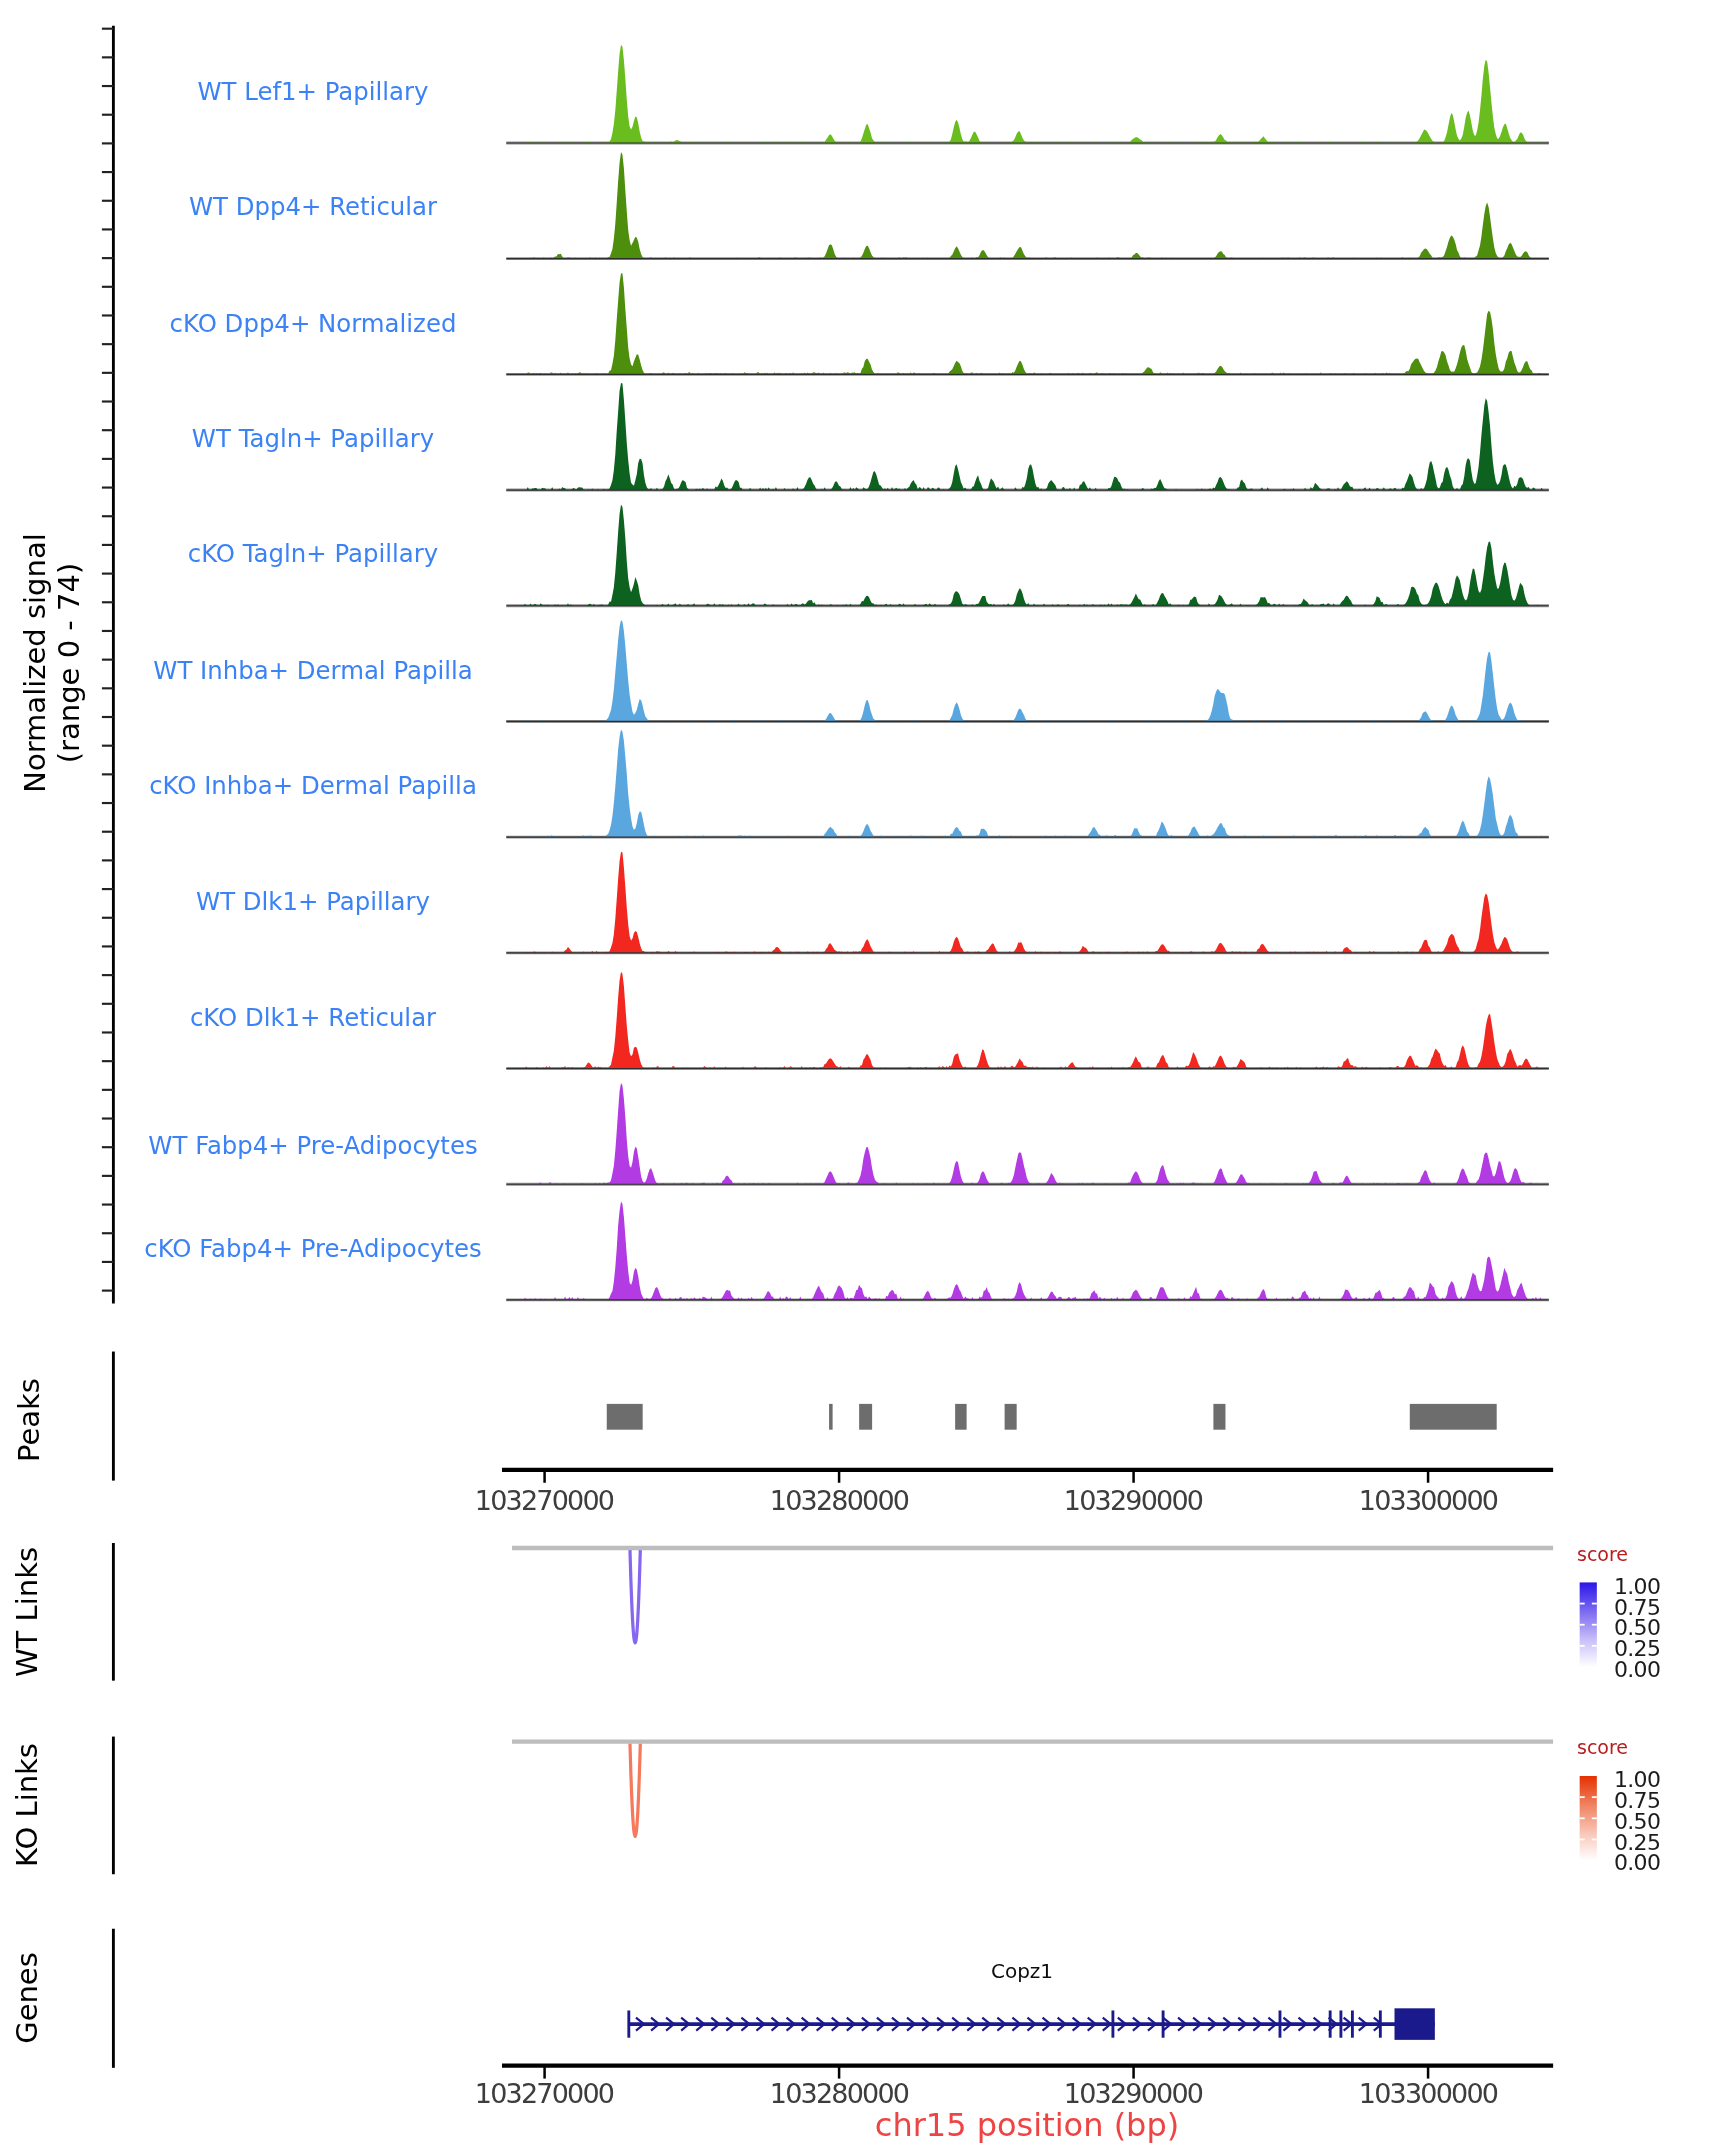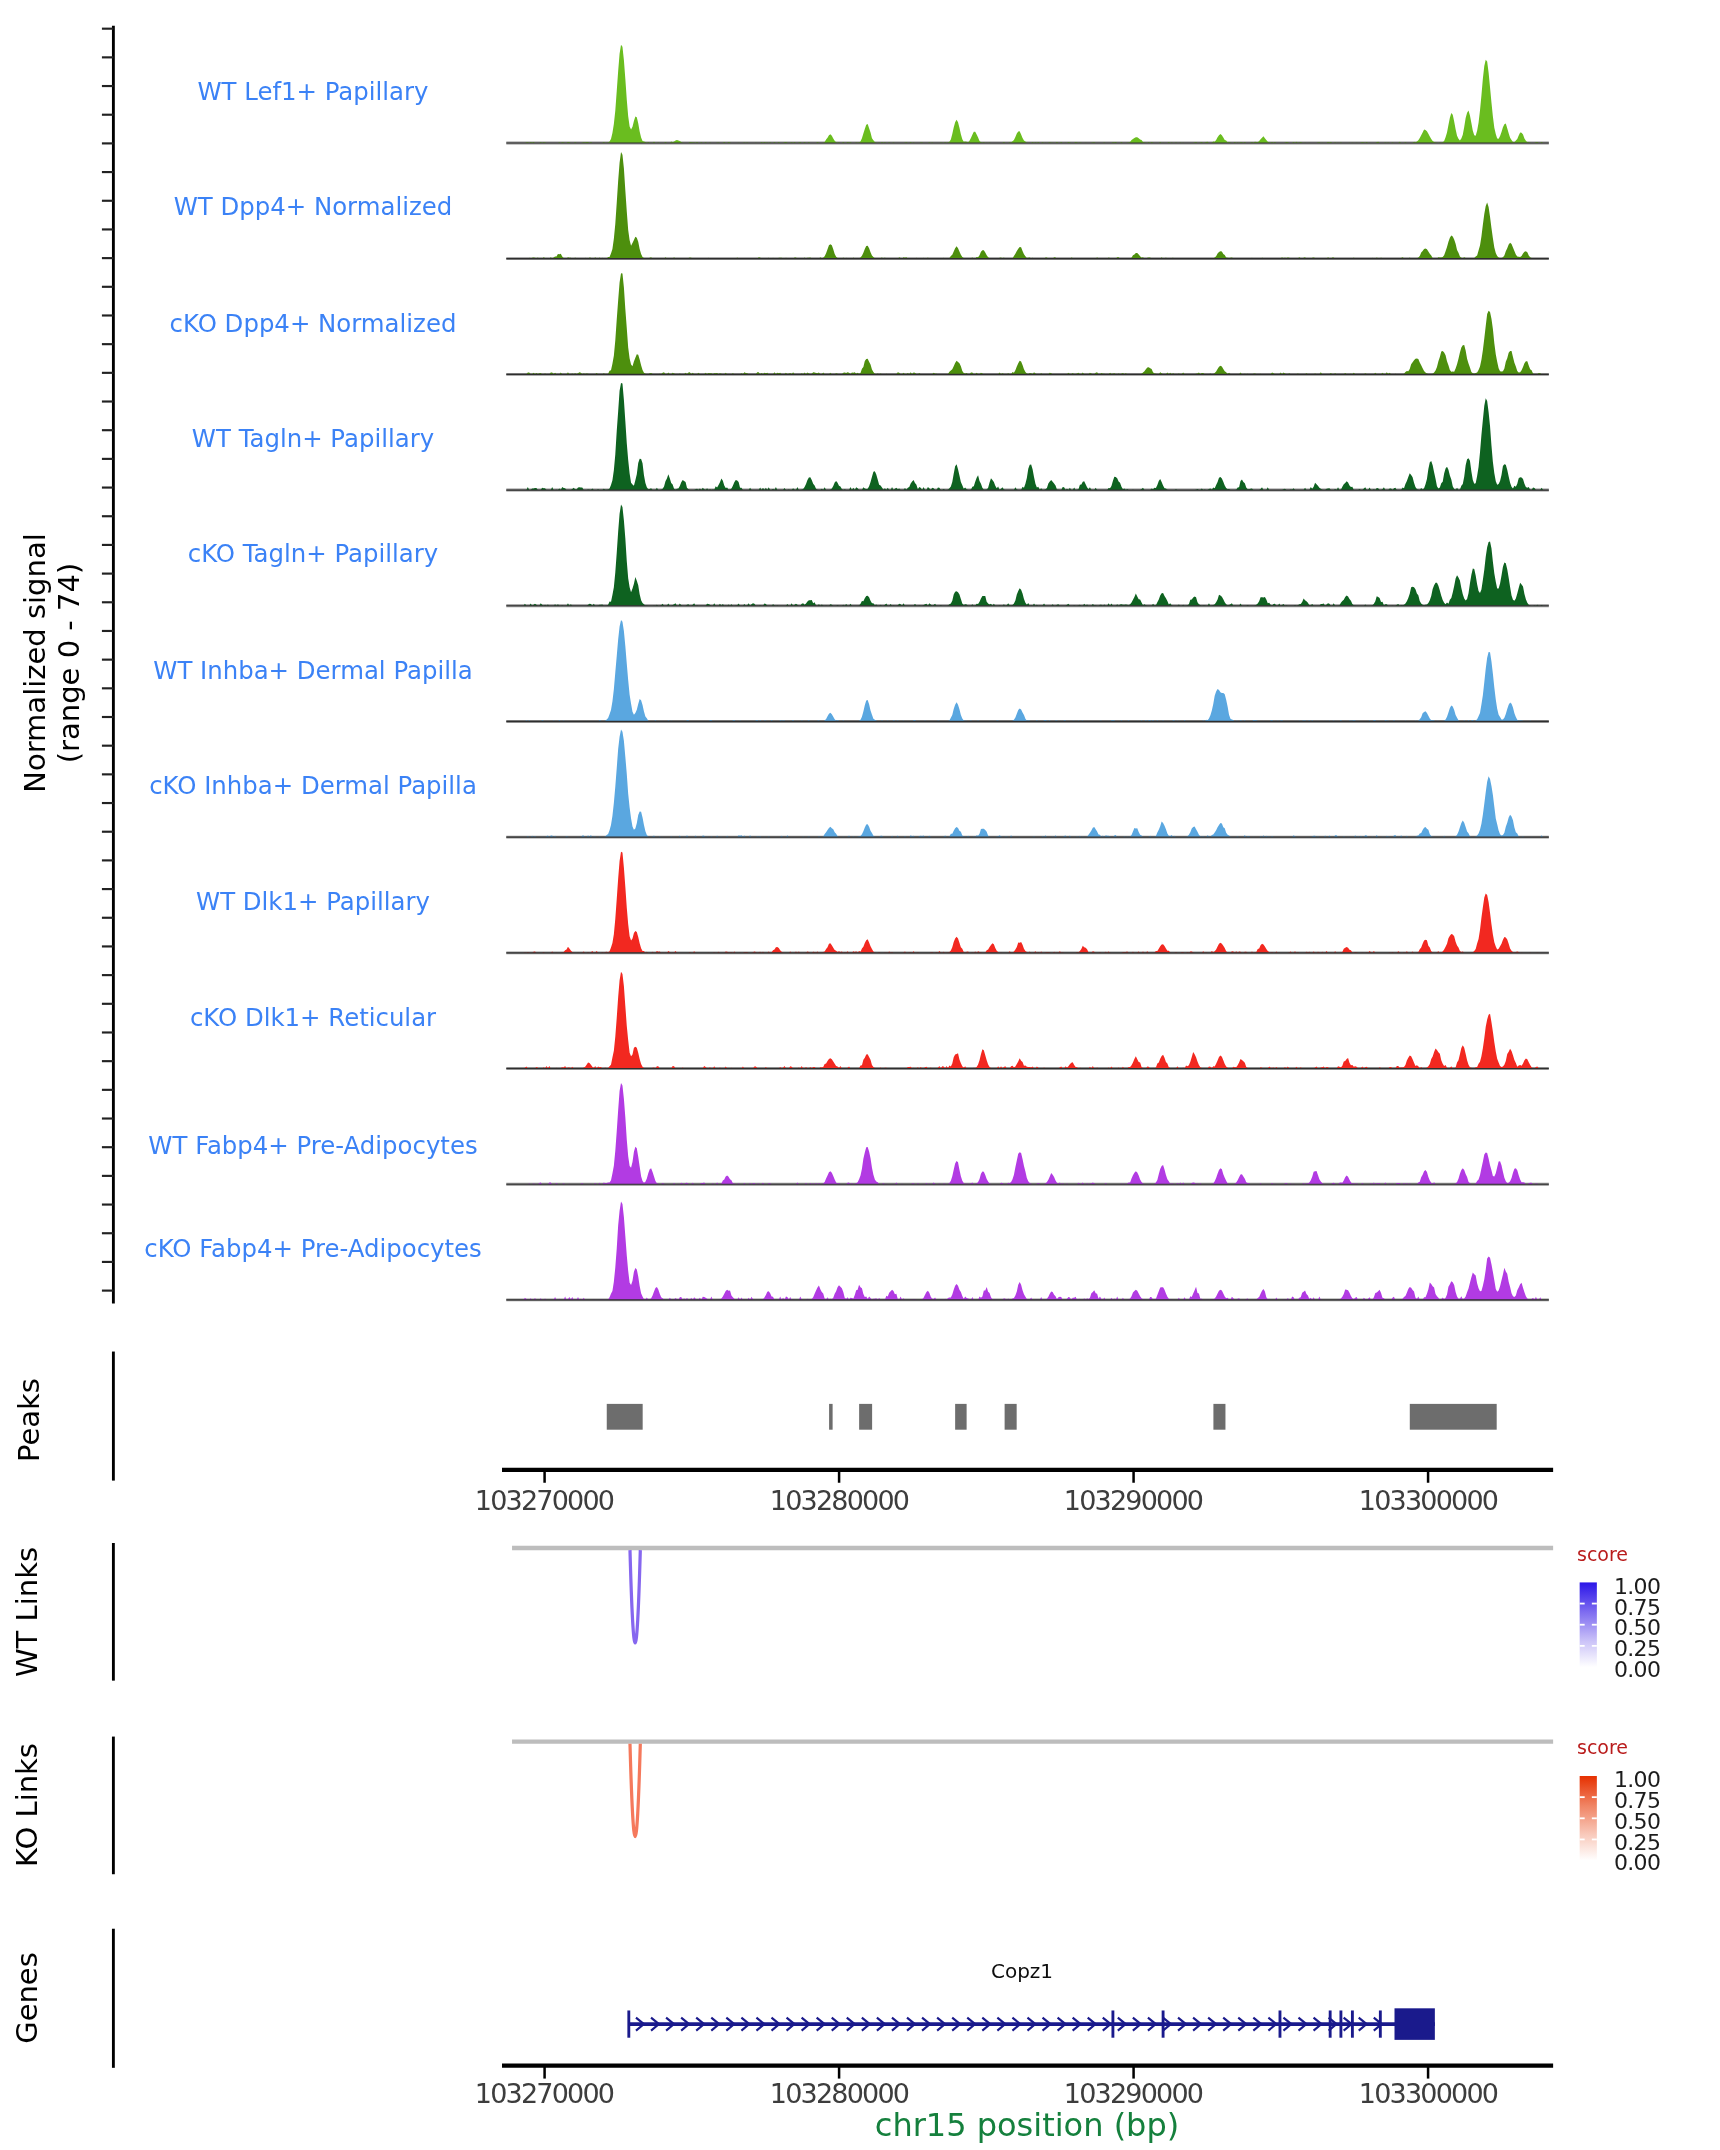--- a/index.html
+++ b/index.html
@@ -8,21 +8,21 @@
   #fig{position:absolute;left:0;top:0;}
   .lbl{position:absolute;white-space:nowrap;}
   .track-label{left:313px;transform:translate(-50%,-50%);font-size:24.4px;color:#3b82f6;}
   .rot{transform:translate(-50%,-50%) rotate(-90deg);}
   .section-label{font-size:29px;color:#000;}
   .yaxis-label{left:52px;top:663px;font-size:29px;line-height:34px;text-align:center;}
   .tick-label{transform:translate(-50%,-50%);font-size:27px;letter-spacing:-1.8px;color:#3d3d3d;}
   .legend-title{font-size:19px;color:#b91c1c;transform:translate(0,-50%);}
   .legend-tick{font-size:22px;letter-spacing:-0.7px;color:#1c1c1c;transform:translate(0,-50%);}
   .gene-name{transform:translate(-50%,-50%);font-size:20px;font-weight:500;color:#0d0d0d;text-align:right;}
-  .axis-title{transform:translate(-50%,-50%);font-size:32px;color:#15803d;}
+  .axis-title{transform:translate(-50%,-50%);font-size:32px;color:#ef4444;}
 </style>
 </head>
 <body>
 
 <div id="page">
   <svg id="fig" width="1721" height="2151" viewBox="0 0 2400 3000">
       <defs>
         <linearGradient id="gradWT" x1="0" y1="0" x2="0" y2="1">
           <stop offset="0%" stop-color="#2B16E8"></stop>
           <stop offset="35%" stop-color="#7E6CF0"></stop>
@@ -235,21 +235,21 @@
         <rect x="1944.7751412429377" y="2801" width="56.27062146892672" height="44" fill="#1A1A8C"></rect>
       </g>
     </svg>
 
   <div class="lbl rot yaxis-label">
     <div>Normalized signal</div>
     <div>(range 0 - 74)</div>
   </div>
 
   <div class="lbl track-label" style="top:91px">WT Lef1+ Papillary</div>
-  <div class="lbl track-label" style="top:206px">WT Dpp4+ Normalized</div>
+  <div class="lbl track-label" style="top:206px">WT Dpp4+ Reticular</div>
   <div class="lbl track-label" style="top:323px">cKO Dpp4+ Normalized</div>
   <div class="lbl track-label" style="top:438px">WT Tagln+ Papillary</div>
   <div class="lbl track-label" style="top:553px">cKO Tagln+ Papillary</div>
   <div class="lbl track-label" style="top:670px">WT Inhba+ Dermal Papilla</div>
   <div class="lbl track-label" style="top:785px">cKO Inhba+ Dermal Papilla</div>
   <div class="lbl track-label" style="top:901px">WT Dlk1+ Papillary</div>
   <div class="lbl track-label" style="top:1017px">cKO Dlk1+ Reticular</div>
   <div class="lbl track-label" style="top:1145px">WT Fabp4+ Pre-Adipocytes</div>
   <div class="lbl track-label" style="top:1248px">cKO Fabp4+ Pre-Adipocytes</div>
 

